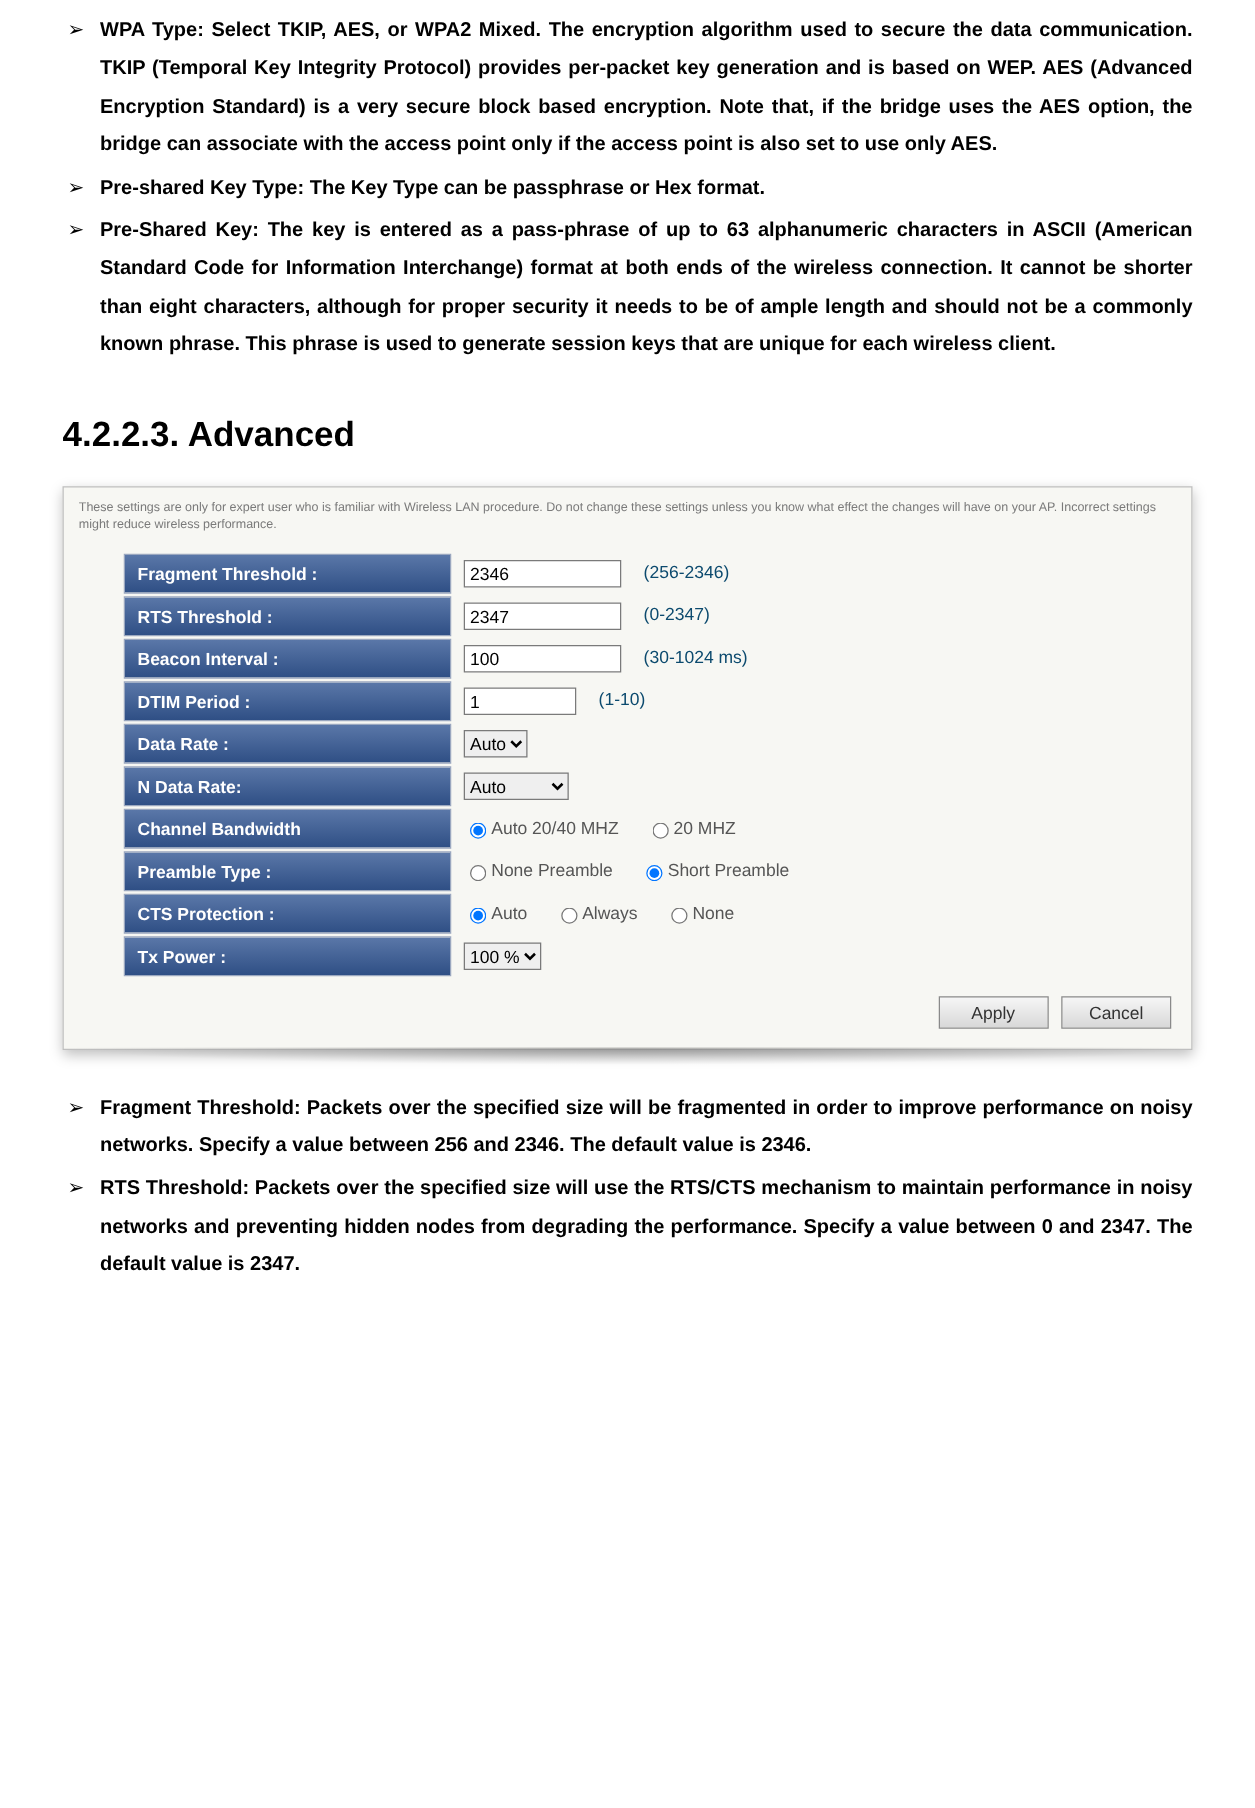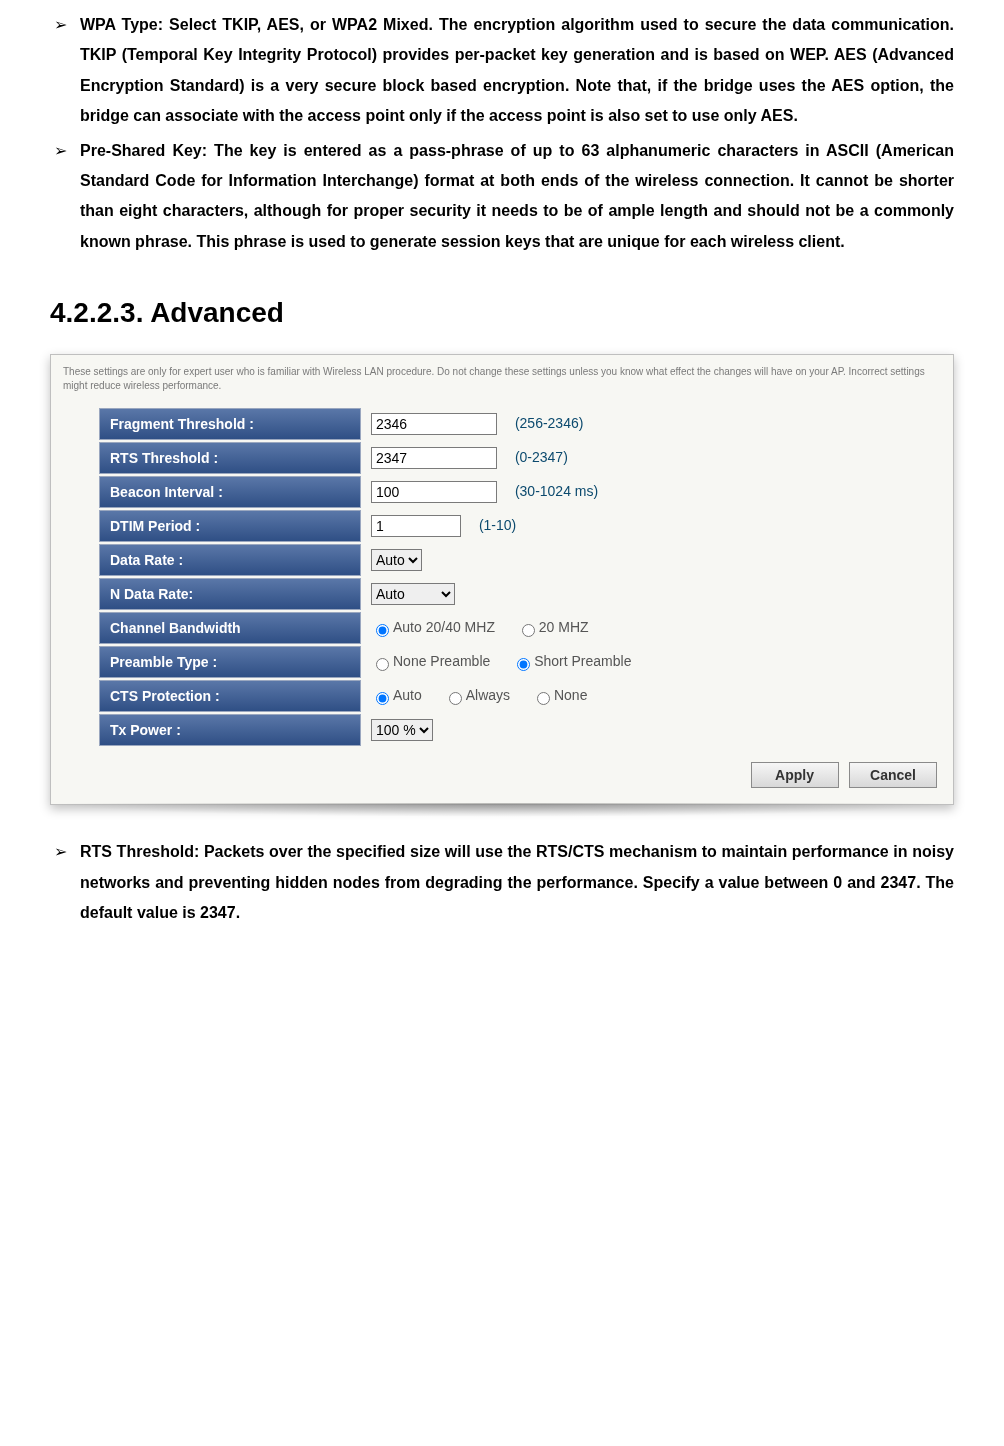--- a/index.html
+++ b/index.html
@@ -105,21 +105,20 @@
     color: #0c4a6e;
   }
   .radio-row label {
     margin-right: 18px;
     color: #555;
   }
   .radio-row input { vertical-align: middle; margin-right:4px;}
   .button-row {
     text-align: right;
     padding: 14px 4px 4px 4px;
-    font-weight: bold;
   }
   .btn {
     display: inline-block;
     min-width: 62px;
     padding: 4px 12px;
     border: 1px solid #8a8a8a;
     background: linear-gradient(#f6f6f6, #d8d8d8);
     font-family: Verdana, Geneva, sans-serif;
     font-size: 14px;
     color: #333;
@@ -133,20 +132,21 @@
     margin-top: -2px;
   }
 </style>
 </head>
 <body>
 
 <div class="page">
 
   <ul class="bullet-list">
     <li>WPA Type: Select TKIP, AES, or WPA2 Mixed. The encryption algorithm used to secure the data communication. TKIP (Temporal Key Integrity Protocol) provides per-packet key generation and is based on WEP. AES (Advanced Encryption Standard) is a very secure block based encryption. Note that, if the bridge uses the AES option, the bridge can associate with the access point only if the access point is also set to use only AES.</li>
+    <li>Pre-shared Key Type: The Key Type can be passphrase or Hex format.</li>
     <li>Pre-Shared Key: The key is entered as a pass-phrase of up to 63 alphanumeric characters in ASCII (American Standard Code for Information Interchange) format at both ends of the wireless connection. It cannot be shorter than eight characters, although for proper security it needs to be of ample length and should not be a commonly known phrase. This phrase is used to generate session keys that are unique for each wireless client.</li>
   </ul>
 
   <h2 class="section-heading">4.2.2.3.  Advanced</h2>
 
   <div class="panel-wrap">
     <div class="panel">
 
       <div class="panel-intro">These settings are only for expert user who is familiar with Wireless LAN procedure. Do not change these settings unless you know what effect the changes will have on your AP. Incorrect settings might reduce wireless performance.</div>
 
@@ -231,16 +231,17 @@
 
       <div class="button-row">
         <span class="btn">Apply</span>
         <span class="btn">Cancel</span>
       </div>
     </div>
     <div class="shadow-strip"></div>
   </div>
 
   <ul class="bullet-list">
+    <li>Fragment Threshold: Packets over the specified size will be fragmented in order to improve performance on noisy networks. Specify a value between 256 and 2346. The default value is 2346.</li>
     <li>RTS Threshold: Packets over the specified size will use the RTS/CTS mechanism to maintain performance in noisy networks and preventing hidden nodes from degrading the performance. Specify a value between 0 and 2347. The default value is 2347.</li>
   </ul>
 
 </div>
 
 </body></html>

